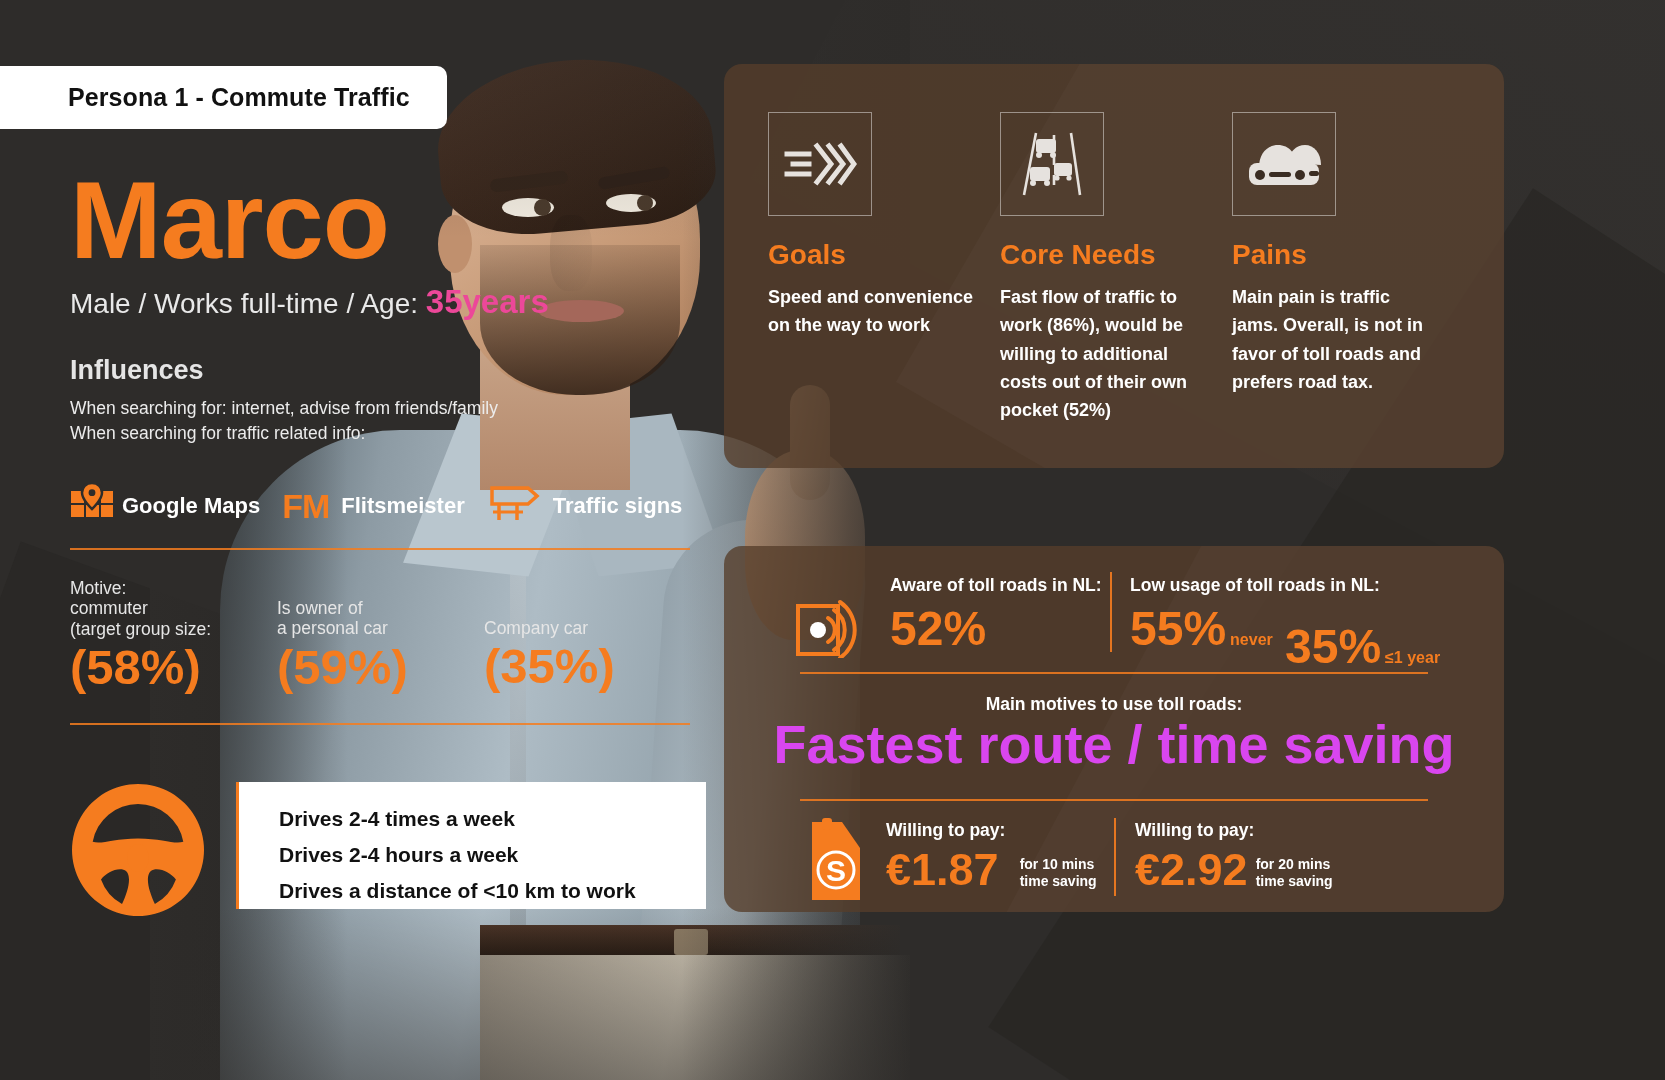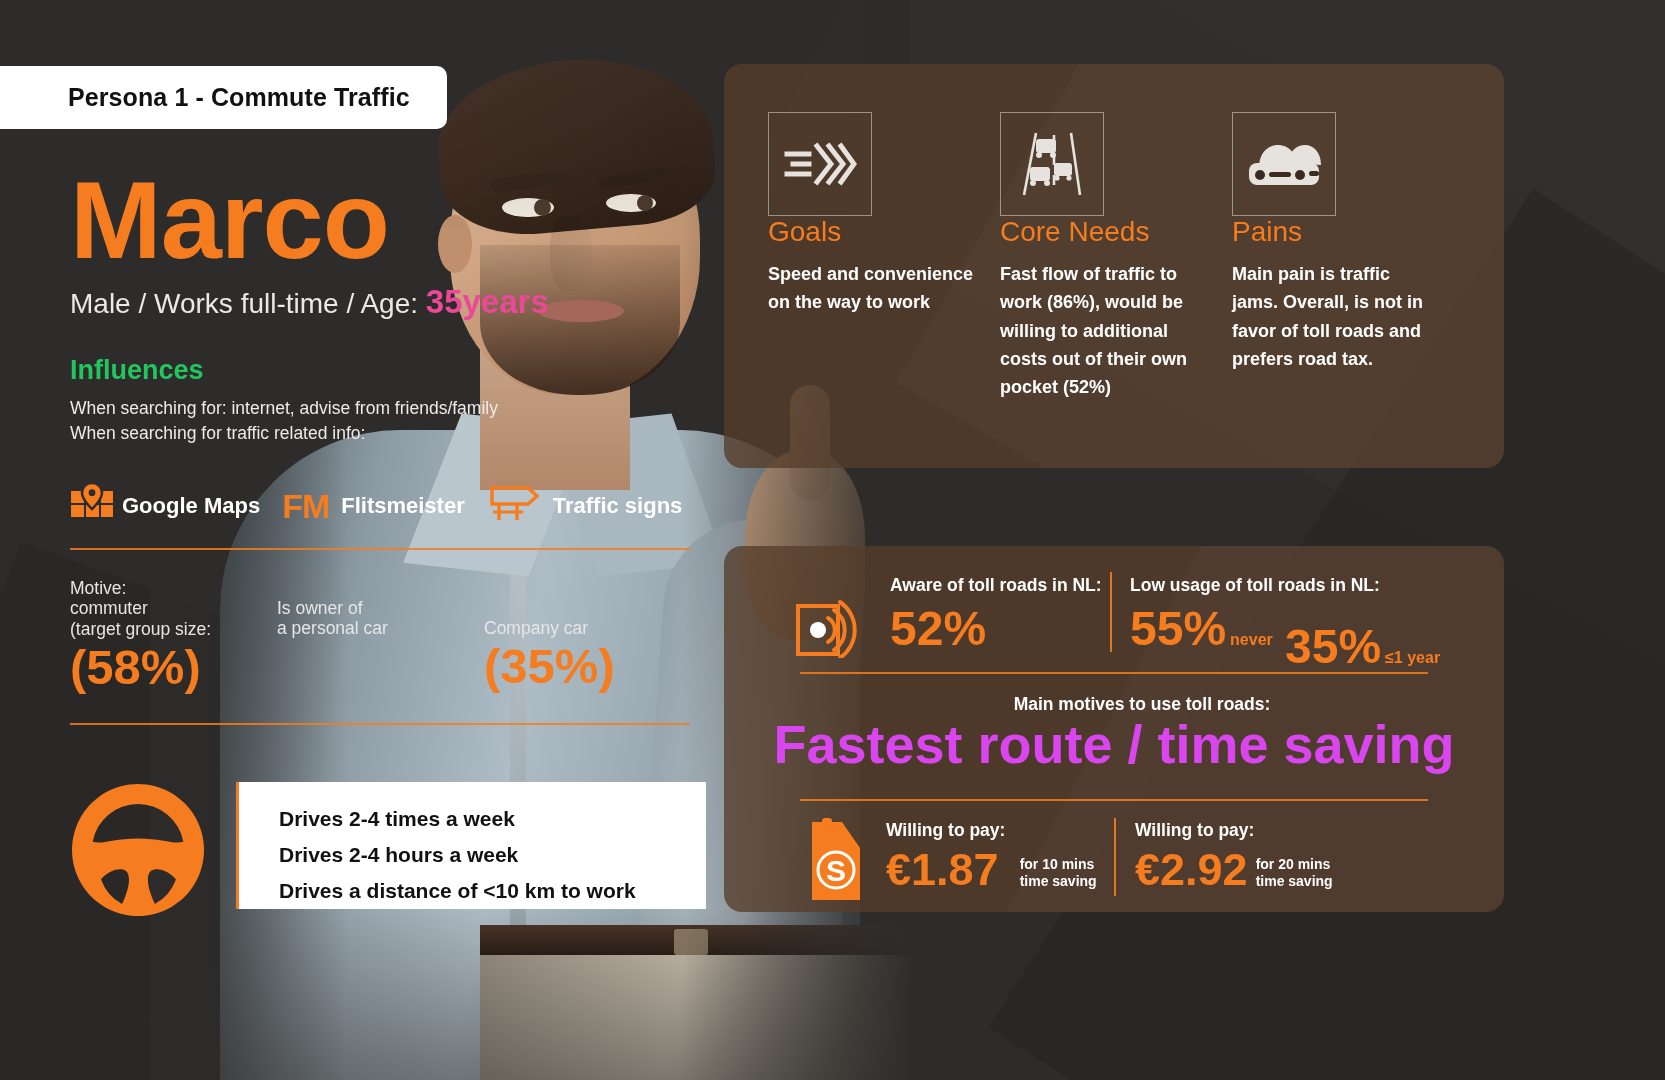--- a/index.html
+++ b/index.html
@@ -124,21 +124,21 @@
     letter-spacing:-1px;
   }
   .sub {
     position:absolute; left:70px; top:283px;
     font-size:28px; color:#e9e9e9; font-weight:400; white-space:nowrap;
   }
   .sub b { color:#ec4899; font-weight:700; font-size:33px; }
 
   .infl-h {
     position:absolute; left:70px; top:355px;
-    color:#22c55e; font-size:27px; font-weight:700;
+    color:#e5e5e5; font-size:27px; font-weight:700;
   }
   .infl-l1 { position:absolute; left:70px; top:398px; color:#ececec; font-size:17.5px; }
   .infl-l2 { position:absolute; left:70px; top:423px; color:#ececec; font-size:17.5px; }
 
   .apps { position:absolute; left:70px; top:483px; display:flex; align-items:center; gap:0; }
   .app { display:flex; align-items:center; }
   .app .lbl { color:#fff; font-size:22px; font-weight:700; margin-left:8px; }
   .fm { color:#f57c1f; font-size:34px; font-weight:800; letter-spacing:-1px; }
 
   .hr { position:absolute; height:2px; background:#f57c1f; opacity:.85; }
@@ -167,39 +167,39 @@
   .panelTop .sheen {
     position:absolute; top:-160px; left:300px; width:700px; height:700px;
     background:rgba(255,255,255,.025); transform:rotate(30deg);
   }
   .cols { position:absolute; inset:0; display:flex; padding:48px 0 0 44px; gap:0; }
   .col { width:232px; }
   .iconbox {
     width:104px; height:104px; border:1.5px solid rgba(255,255,255,.45);
     display:flex; align-items:center; justify-content:center;
   }
-  .colTitle { color:#f57c1f; font-size:28px; font-weight:400; }
+  .colTitle { color:#f57c1f; font-size:28px; font-weight:700; margin-top:23px; }
   .colBody { color:#fff; font-size:18px; line-height:1.57; margin-top:12px; width:208px; font-weight:700; }
 
   .panelBot {
     position:absolute; left:724px; top:546px; width:780px; height:366px;
     background:rgba(86,62,42,.78); border-radius:18px; overflow:hidden;
   }
   .panelBot .sheen {
     position:absolute; top:-120px; left:380px; width:620px; height:760px;
     background:rgba(255,255,255,.022); transform:rotate(28deg);
   }
   .aw-lab { color:#fff; font-size:17.5px; font-weight:700; }
   .aw-big { color:#f57c1f; font-size:48px; font-weight:700; line-height:1; }
   .aw-sm { color:#f57c1f; font-size:16px; font-weight:700; }
 
   .vdiv { position:absolute; width:2px; background:#f57c1f; opacity:.9; }
   .hrp { position:absolute; height:1.6px; background:#f57c1f; opacity:.85; }
 
-  .motiv-lab { position:absolute; width:780px; text-align:center; color:#fff; font-size:17.5px; font-weight:700; top:694px; left:752px; }
+  .motiv-lab { position:absolute; width:780px; text-align:center; color:#fff; font-size:17.5px; font-weight:700; top:694px; left:724px; }
   .motiv-big { position:absolute; width:780px; text-align:center; color:#d946ef; font-size:54px; font-weight:700; top:715px; left:724px; line-height:1.1; }
 
   .pay-lab { color:#fff; font-size:17.5px; font-weight:700; }
   .pay-amt { color:#f57c1f; font-size:45px; font-weight:700; line-height:1; }
   .pay-note { color:#fff; font-size:14px; font-weight:700; line-height:1.22; }
 </style>
 </head>
 <body>
 
 <div id="bg">
@@ -289,20 +289,21 @@
 
 <div class="stat" style="left:70px;top:578px;width:190px">
   <div class="lab" style="white-space:pre-line">Motive:
 commuter
 (target group size:</div>
   <div class="val">(58%)</div>
 </div>
 <div class="stat" style="left:277px;top:598px;width:200px">
   <div class="lab" style="white-space:pre-line">Is owner of
 a personal car</div>
+  <div class="val">(59%)</div>
 </div>
 <div class="stat" style="left:484px;top:618px;width:200px">
   <div class="lab" style="white-space:pre-line">Company car</div>
   <div class="val">(35%)</div>
 </div>
 
 <div class="hr hr2"></div>
 
 <div class="wheel">
   <svg width="140" height="140" viewBox="0 0 140 140">

